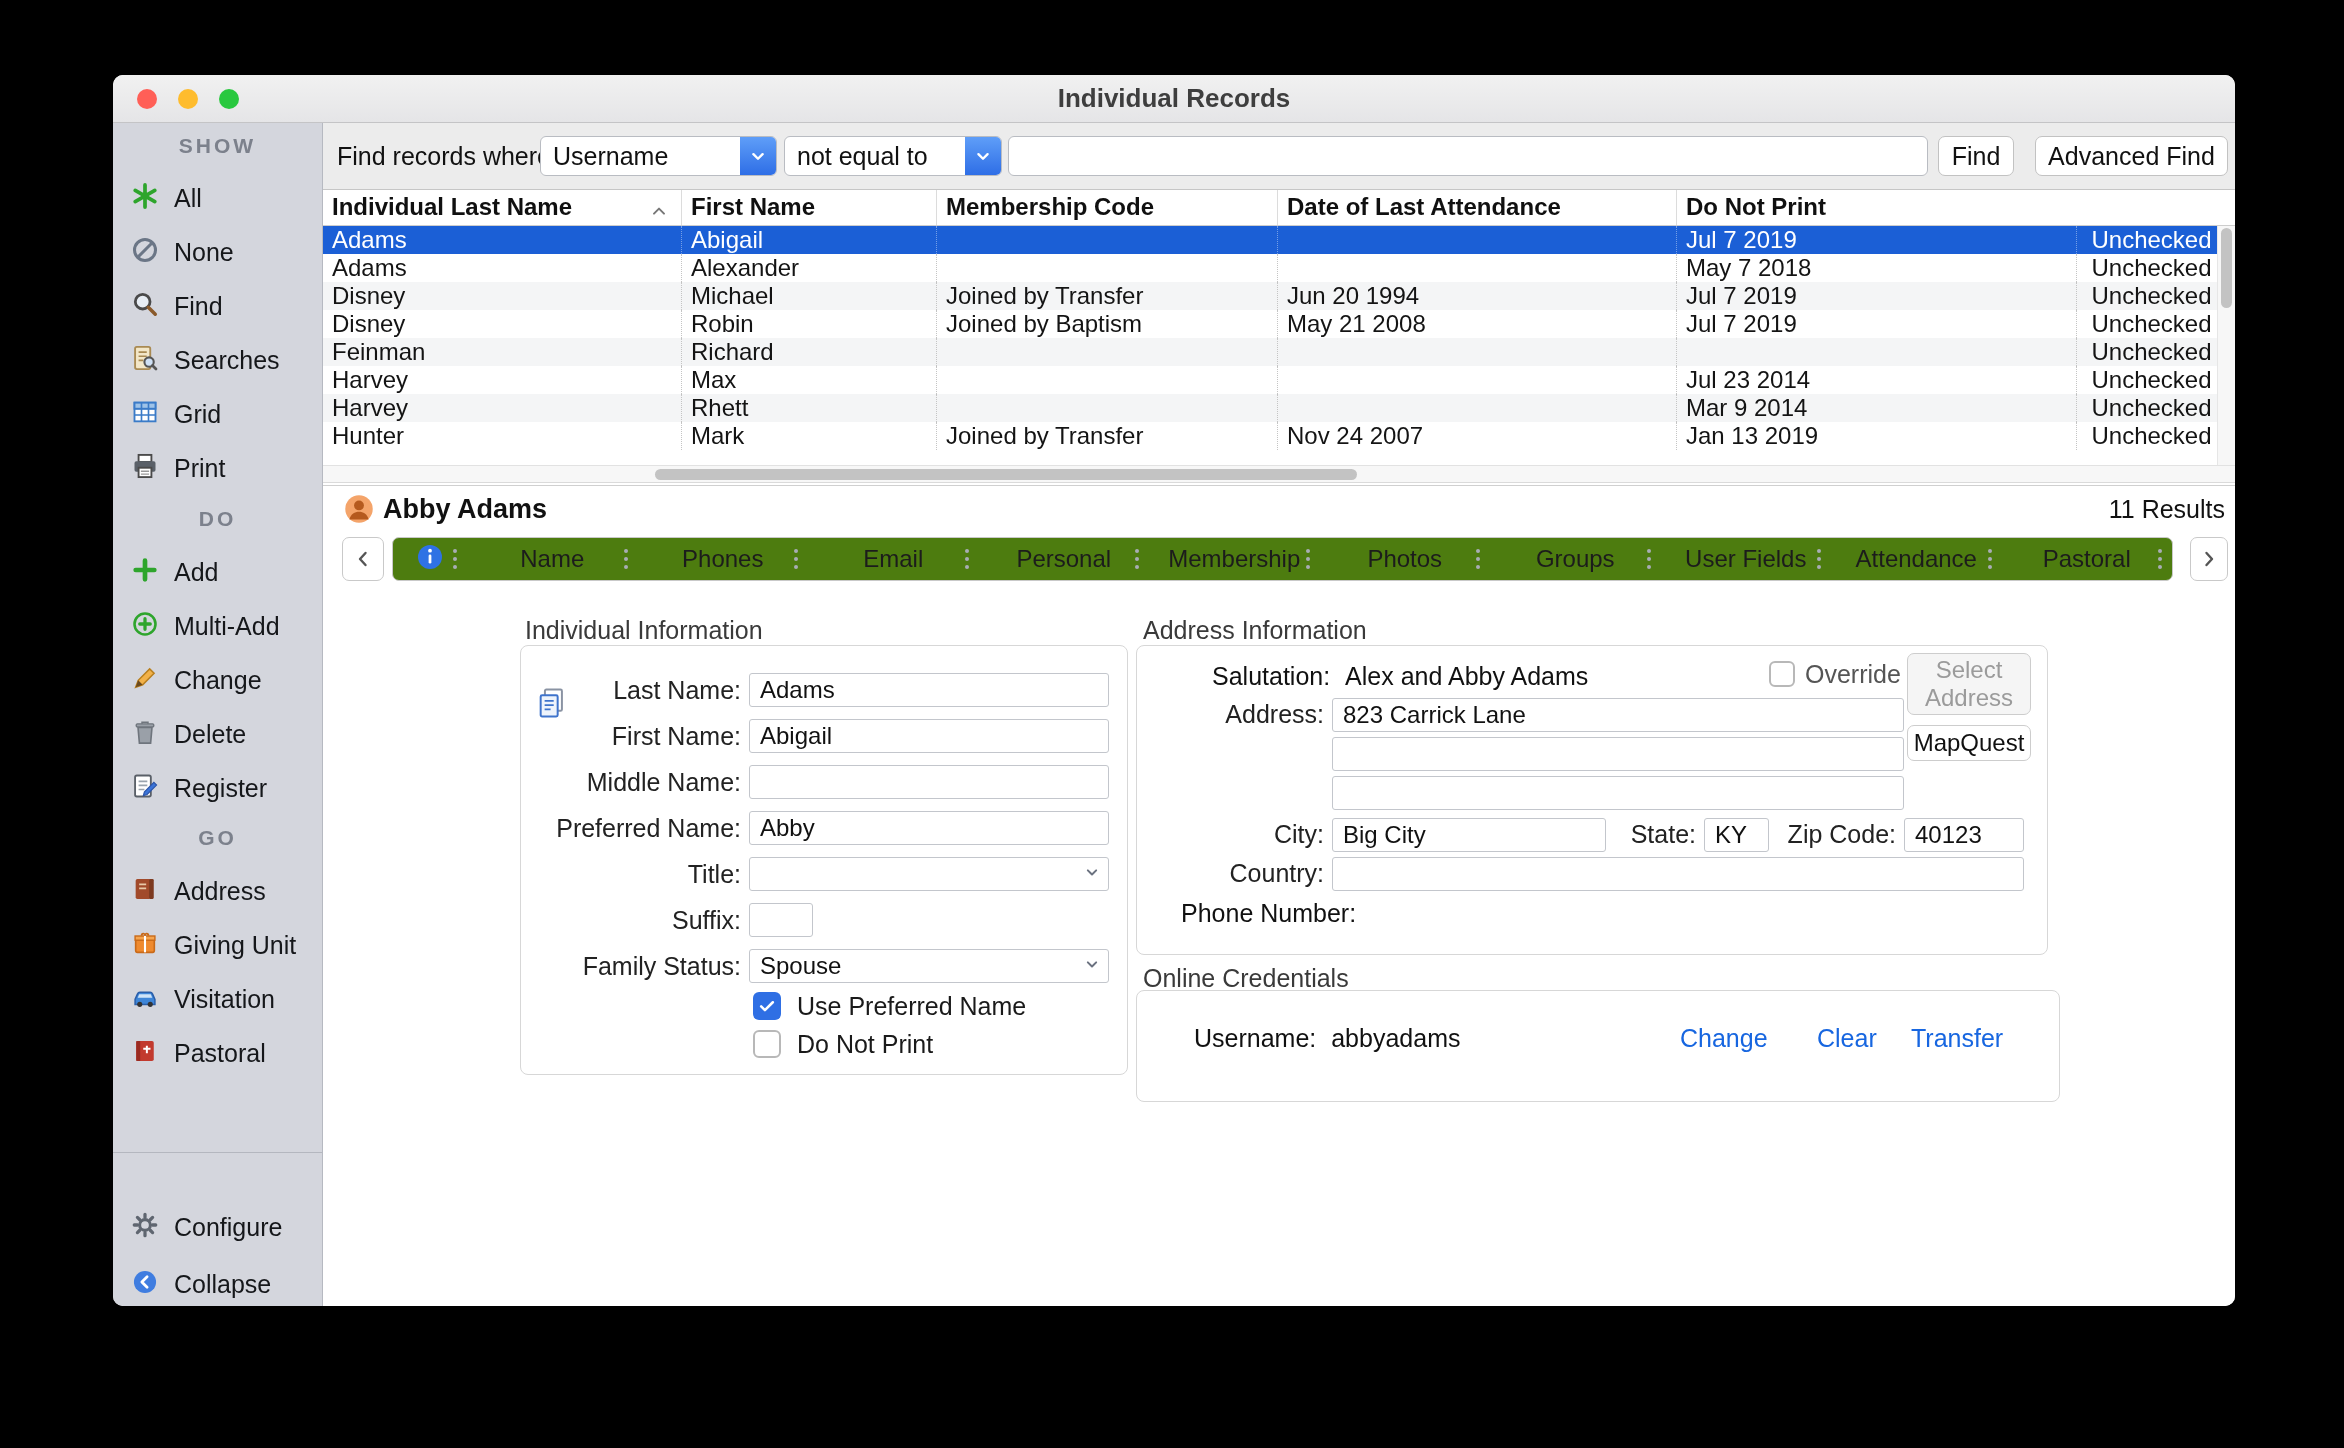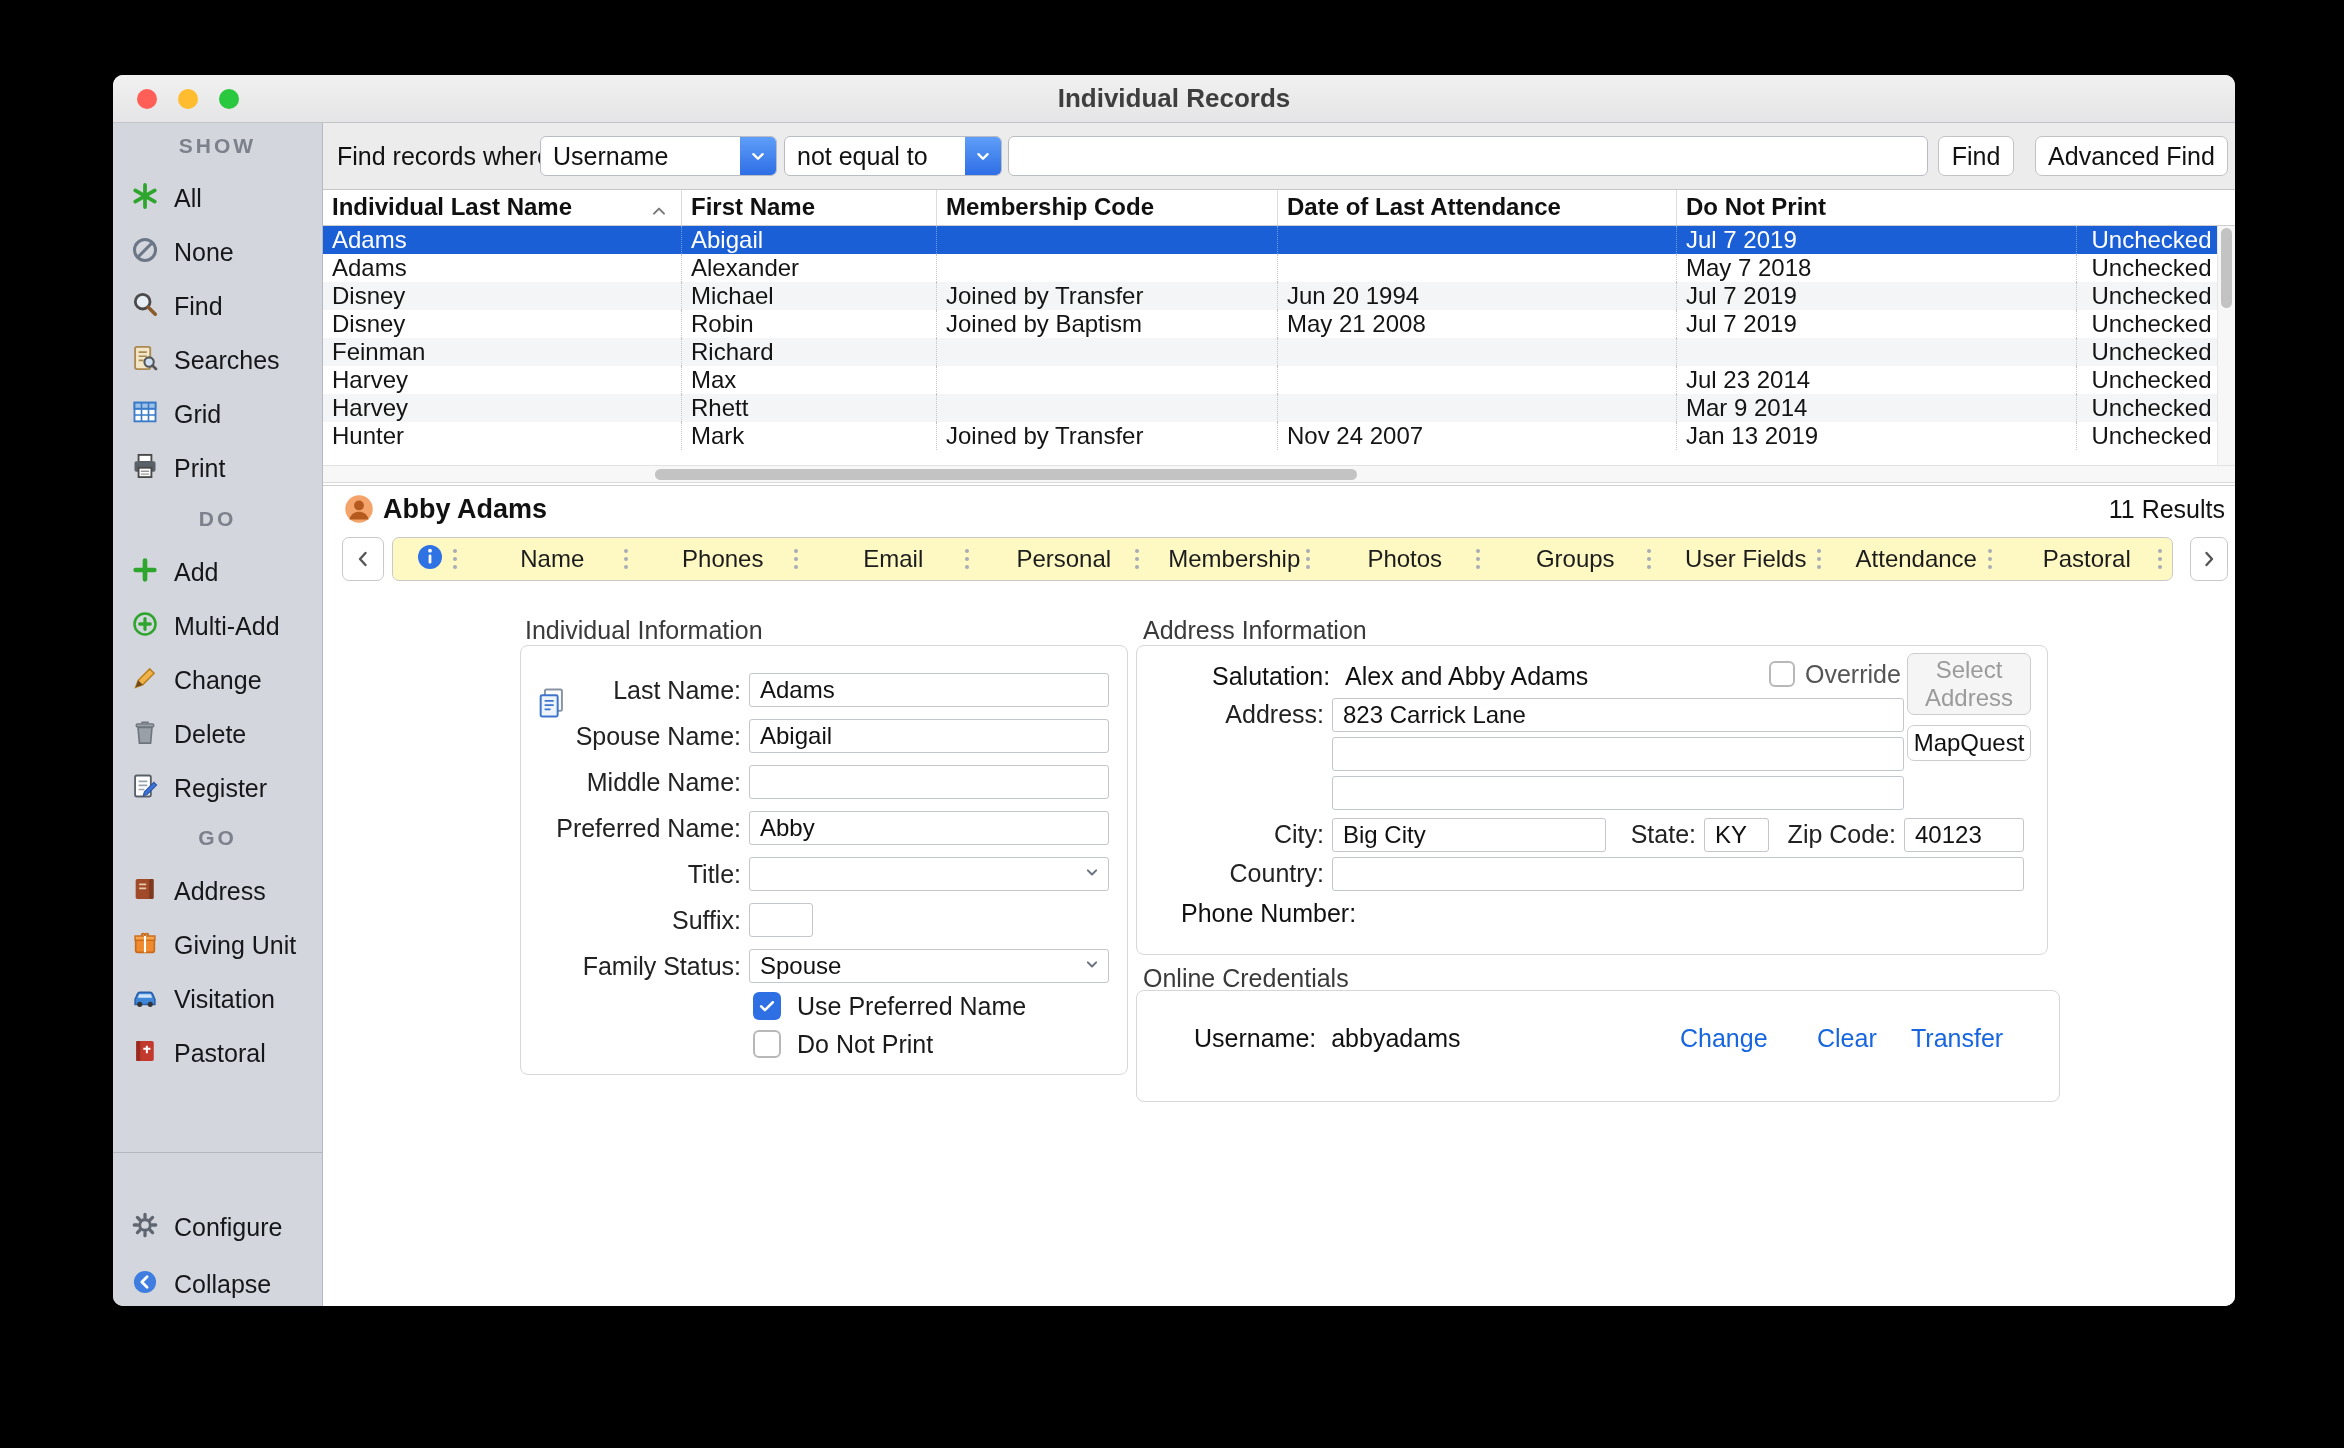--- a/index.html
+++ b/index.html
@@ -60,21 +60,21 @@
   .hthumb{position:absolute;left:332px;top:3px;width:702px;height:11px;border-radius:6px;background:#c3c3c3;}
   
   .band{position:absolute;left:0;top:362px;width:100%;height:46px;border-top:1px solid #d0d0d0;box-sizing:border-box;background:#fff;}
   .person{position:absolute;left:60px;top:0;height:46px;line-height:46px;font-size:27px;font-weight:bold;color:#111;}
   .results{position:absolute;right:10px;top:0;height:46px;line-height:46px;font-size:25px;color:#111;}
   .avatar{position:absolute;left:20px;top:7px;}
   
   .tabbar{position:absolute;left:0;top:414px;width:100%;height:44px;}
   .tb-btn{position:absolute;top:0;height:44px;background:#fff;border:1px solid #c9c9c9;border-radius:7px;
     box-sizing:border-box;display:flex;align-items:center;justify-content:center;}
-  .tb-strip{position:absolute;left:69px;top:0;width:1781px;height:44px;background:#fef9c3;border:1px solid #c9c9c9;
+  .tb-strip{position:absolute;left:69px;top:0;width:1781px;height:44px;background:#4d7c0f;border:1px solid #c9c9c9;
     border-radius:7px;box-sizing:border-box;display:flex;}
   .tb-info{position:relative;width:74px;display:flex;align-items:center;justify-content:center;}
   .tb-tab{position:relative;flex:1;text-align:center;line-height:42px;font-size:24px;color:#1c1c1c;white-space:nowrap;overflow:hidden;}
   .vdots{position:absolute;right:10px;top:50%;margin-top:-2px;width:4px;height:4px;border-radius:50%;
     background:#a8adb5;box-shadow:0 -8px 0 #a8adb5,0 8px 0 #a8adb5;}
   
   .grp-label{position:absolute;height:30px;line-height:30px;font-size:25px;color:#3a3a3a;white-space:nowrap;}
   .grp{position:absolute;border:1px solid #d7d7d7;border-radius:8px;background:#fff;box-sizing:border-box;padding-left:8px;}
   .flabel{position:absolute;height:36px;line-height:36px;font-size:25px;color:#222;text-align:right;white-space:nowrap;}
   .tf{position:absolute;height:34px;border:1px solid #c3c6cc;border-radius:3px;background:#fff;box-sizing:border-box;
@@ -408,21 +408,21 @@
     <div class="grp" style="left:197px;top:522px;width:608px;height:430px">
       <span style="position:absolute;left:14px;top:40px"><svg width="34" height="34" viewBox="0 0 24 24">
             <rect x="7" y="2.5" width="12" height="15" rx="1" fill="#fff" stroke="#8a93a3" stroke-width="1.4"></rect>
             <rect x="4" y="6.5" width="12" height="15" rx="1" fill="#eef4fc" stroke="#3f74cc" stroke-width="1.4"></rect>
             <path d="M6.8 10.5h6.4M6.8 13.5h6.4M6.8 16.5h4.2" stroke="#3f74cc" stroke-width="1.2"></path>
           </svg></span>
 
       <div class="flabel" style="left:0;top:26px;width:220px">Last Name:</div>
       <input class="tf" style="left: 228px; top: 27px; width: 360px;" value="Adams">
 
-      <div class="flabel" style="left:0;top:72px;width:220px">Spouse Name:</div>
+      <div class="flabel" style="left:0;top:72px;width:220px">First Name:</div>
       <input class="tf" style="left: 228px; top: 73px; width: 360px;" value="Abigail">
 
       <div class="flabel" style="left:0;top:118px;width:220px">Middle Name:</div>
       <input class="tf" style="left: 228px; top: 119px; width: 360px;" value="">
 
       <div class="flabel" style="left:0;top:164px;width:220px">Preferred Name:</div>
       <input class="tf" style="left: 228px; top: 165px; width: 360px;" value="Abby">
 
       <div class="flabel" style="left:0;top:210px;width:220px">Title:</div>
       <div class="dd" style="left:228px;top:211px;width:360px">

